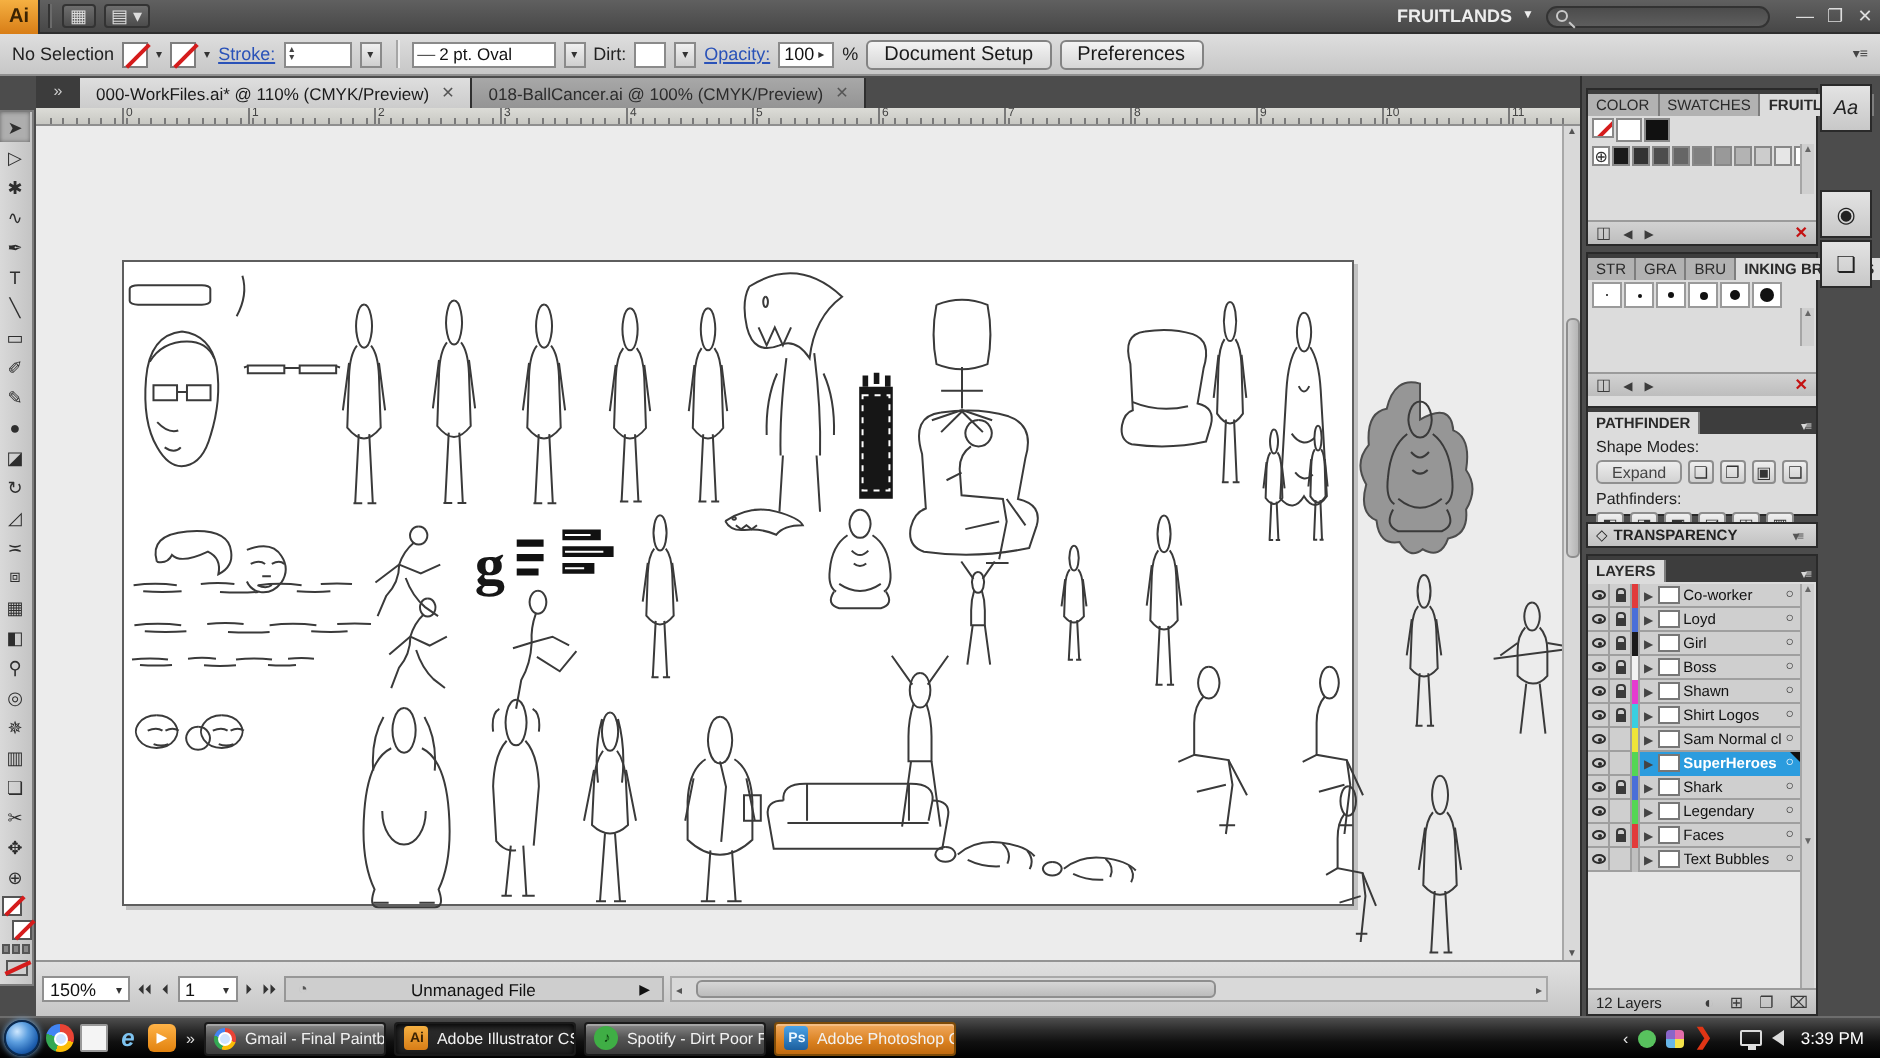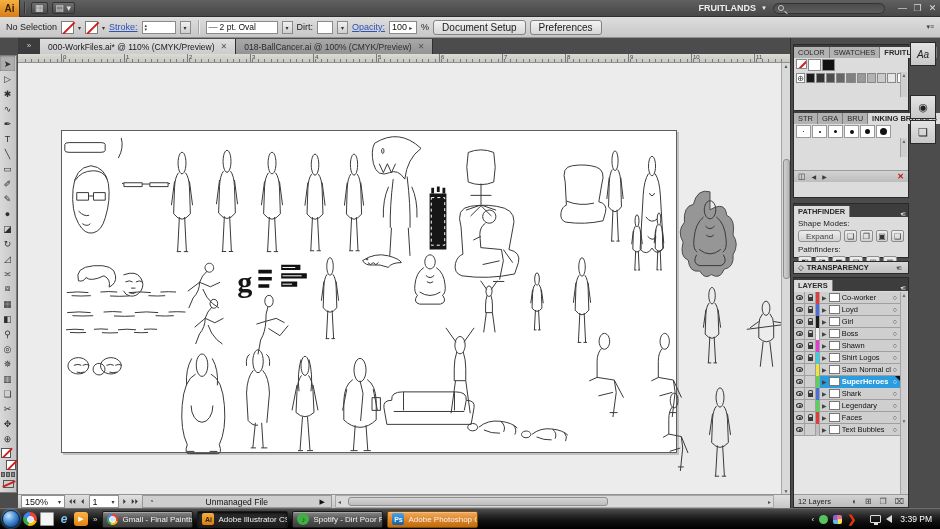--- a/index.html
+++ b/index.html
@@ -54,21 +54,21 @@
   .tick{position:absolute;bottom:0;width:1px;background:#7a7a7a}
   .tick.minor{height:3px}.tick.major{height:8px}
   .ticklabel{position:absolute;top:0;font-size:6px;color:#444}
   
   #canvas{flex:1;position:relative;background:#ececec;overflow:hidden}
   #artboard{position:absolute;left:43px;top:67px;width:616px;height:323px;background:#fff;border:1px solid #5e5e5e;box-shadow:2px 2px 0 rgba(0,0,0,.18)}
   #sketchsvg{position:absolute;left:0;top:0;width:100%;height:100%;pointer-events:none}
   #vscroll{position:absolute;right:0;top:0;bottom:0;width:9px;background:#d9d9d9;border-left:1px solid #a8a8a8;display:flex;flex-direction:column;align-items:center;font-size:5px;color:#555}
   #vthumb{width:7px;height:120px;background:linear-gradient(90deg,#cfcfcf,#b5b5b5);border:1px solid #8e8e8e;border-radius:3px;margin-top:90px}
   
-  #statusrow{height:14px;background:linear-gradient(#e0e0e0,#c6c6c6);border-top:1px solid #949494;display:flex;align-items:center;padding:0 3px;gap:3px;font-size:9px}
+  #statusrow{height:28px;background:linear-gradient(#e0e0e0,#c6c6c6);border-top:1px solid #949494;display:flex;align-items:center;padding:0 3px;gap:3px;font-size:9px}
   .st-field{background:#fff;border:1px solid #909090;height:13px;display:flex;align-items:center;padding:0 3px;gap:3px}
   .navgl{font-size:7px;color:#333;padding:0 1px}
   #unmanaged{background:#cecece;border:1px solid #979797;height:13px;display:flex;align-items:center;gap:5px;padding:0 6px;width:190px}
   #unmanaged .lab{flex:1;text-align:center;font-size:8.5px}
   #hscroll{flex:1;height:13px;background:#d9d9d9;border:1px solid #a8a8a8;position:relative;display:flex;align-items:center;justify-content:space-between;font-size:6px;color:#555;padding:0 2px}
   #hthumb{position:absolute;left:12px;width:260px;top:1px;bottom:1px;background:linear-gradient(#d6d6d6,#bcbcbc);border:1px solid #8e8e8e;border-radius:3px}
   
   #dock{position:absolute;top:38px;right:0;width:150px;bottom:21px;background:#4c4c4c;border-left:1px solid #2e2e2e;z-index:20}
   .panel{position:absolute;left:2px;width:116px;background:#dcdcdc;border:1px solid #2a2a2a}
   .ptabs{display:flex;background:#3d3d3d;height:13px;align-items:flex-end}
@@ -742,21 +742,21 @@
         <div class="pscroll">▲</div>
       </div>
       <div class="pbottom">
         <span>◫</span>
         <span style="font-size:6px">◀</span>
         <span style="font-size:6px">▶</span>
         <span class="redx">✕</span>
       </div>
     </div>
 
-    <div class="panel" style="top:72px;height:88px">
+    <div class="panel" style="top:88px;height:88px">
       <div class="ptabs" id="brtabs">
           <span class="ptab">STR</span>
           <span class="ptab">GRA</span>
           <span class="ptab">BRU</span>
           <span class="ptab act">INKING BRUSHES</span>
         </div>
       <div style="position:relative;height:46px">
         <div class="swrow" id="brcells">
             <span class="brcell">
               <span class="brdot" style="height: 1.5px; width: 1.5px;"></span>

